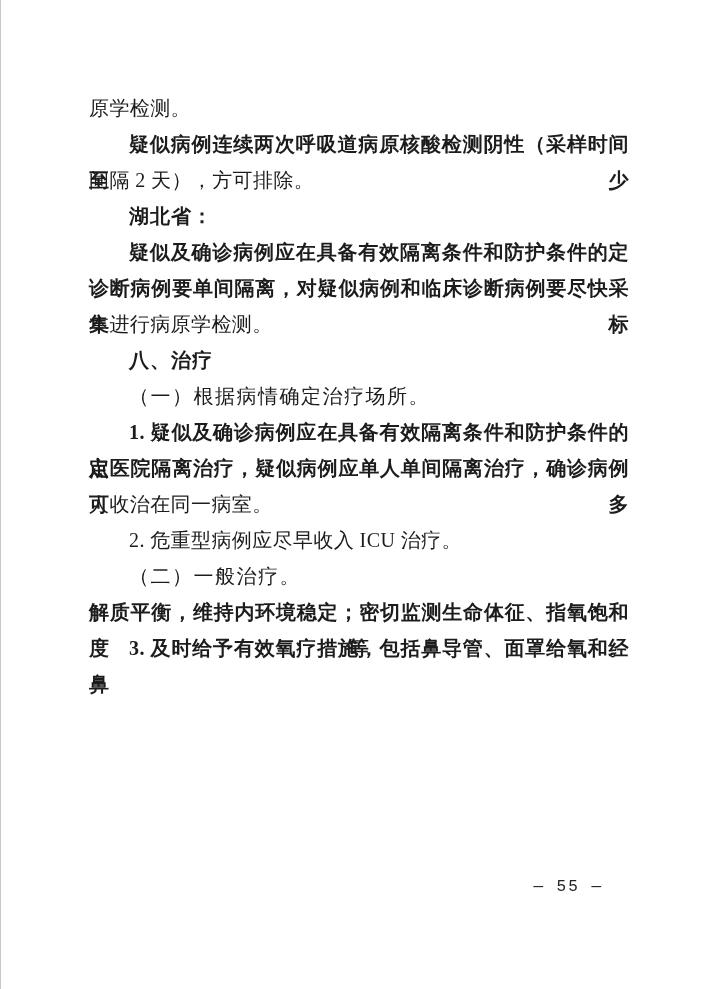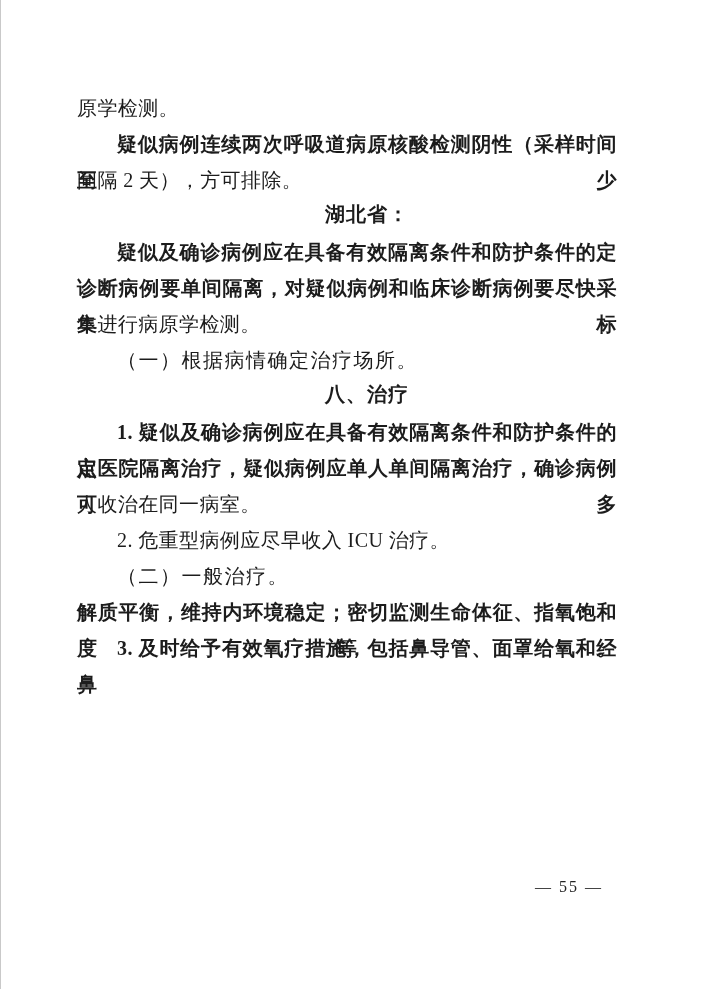--- a/index.html
+++ b/index.html
@@ -13,21 +13,21 @@
     height: 989px;
     background: #ffffff;
     border-left: 1px solid #c9c9c9;
     box-sizing: border-box;
     overflow: hidden;
     font-family: "Liberation Serif", "DejaVu Serif", serif;
     color: #1c1c1c;
   }
   .content {
     position: absolute;
-    left: 76px;
+    left: 88px;
     top: 90px;
     width: 540px;
   }
   .line {
     height: 36px;
     line-height: 36px;
     font-size: 20px;
     white-space: nowrap;
     letter-spacing: 0.4px;
   }
@@ -35,52 +35,51 @@
     white-space: normal;
     text-align: justify;
     text-align-last: justify;
     font-weight: bold;
     -moz-text-align-last: justify;
   }
   .indent {
     text-indent: 40px;
   }
   .heading {
-    font-family: Liberation Mono, monospace;
+    font-family: Liberation Serif, serif;
     font-weight: bold;
     letter-spacing: 1px;
-    text-align: center;
   }
   .kaiti {
     letter-spacing: 1.5px;
   }
   .footer {
     position: absolute;
     top: 878px;
     right: 109px;
     font-size: 16px;
     letter-spacing: 2px;
     color: #222;
-    font-family: Liberation Serif, serif;
+    font-family: Liberation Mono, monospace;
   }
 </style>
 </head>
 <body>
 
 <div class="page">
   <div class="content">
     <div class="line">原学检测。</div>
     <div class="line full indent">疑似病例连续两次呼吸道病原核酸检测阴性（采样时间至少</div>
     <div class="line">间隔 2 天），方可排除。</div>
     <div class="line heading indent">湖北省：</div>
     <div class="line full indent">疑似及确诊病例应在具备有效隔离条件和防护条件的定</div>
     <div class="line full">诊断病例要单间隔离，对疑似病例和临床诊断病例要尽快采集标</div>
     <div class="line">本进行病原学检测。</div>
+    <div class="line heading indent">八、治疗</div>
     <div class="line kaiti indent">（一）根据病情确定治疗场所。</div>
-    <div class="line heading indent">八、治疗</div>
     <div class="line full indent">1. 疑似及确诊病例应在具备有效隔离条件和防护条件的定</div>
     <div class="line full">点医院隔离治疗，疑似病例应单人单间隔离治疗，确诊病例可多</div>
     <div class="line">人收治在同一病室。</div>
     <div class="line indent">2. 危重型病例应尽早收入 ICU 治疗。</div>
     <div class="line kaiti indent">（二）一般治疗。</div>
     <div class="line full">解质平衡，维持内环境稳定；密切监测生命体征、指氧饱和度等。</div>
     <div class="line full indent">3. 及时给予有效氧疗措施，包括鼻导管、面罩给氧和经鼻</div>
   </div>
 
   <div class="footer">— 55 —</div>

